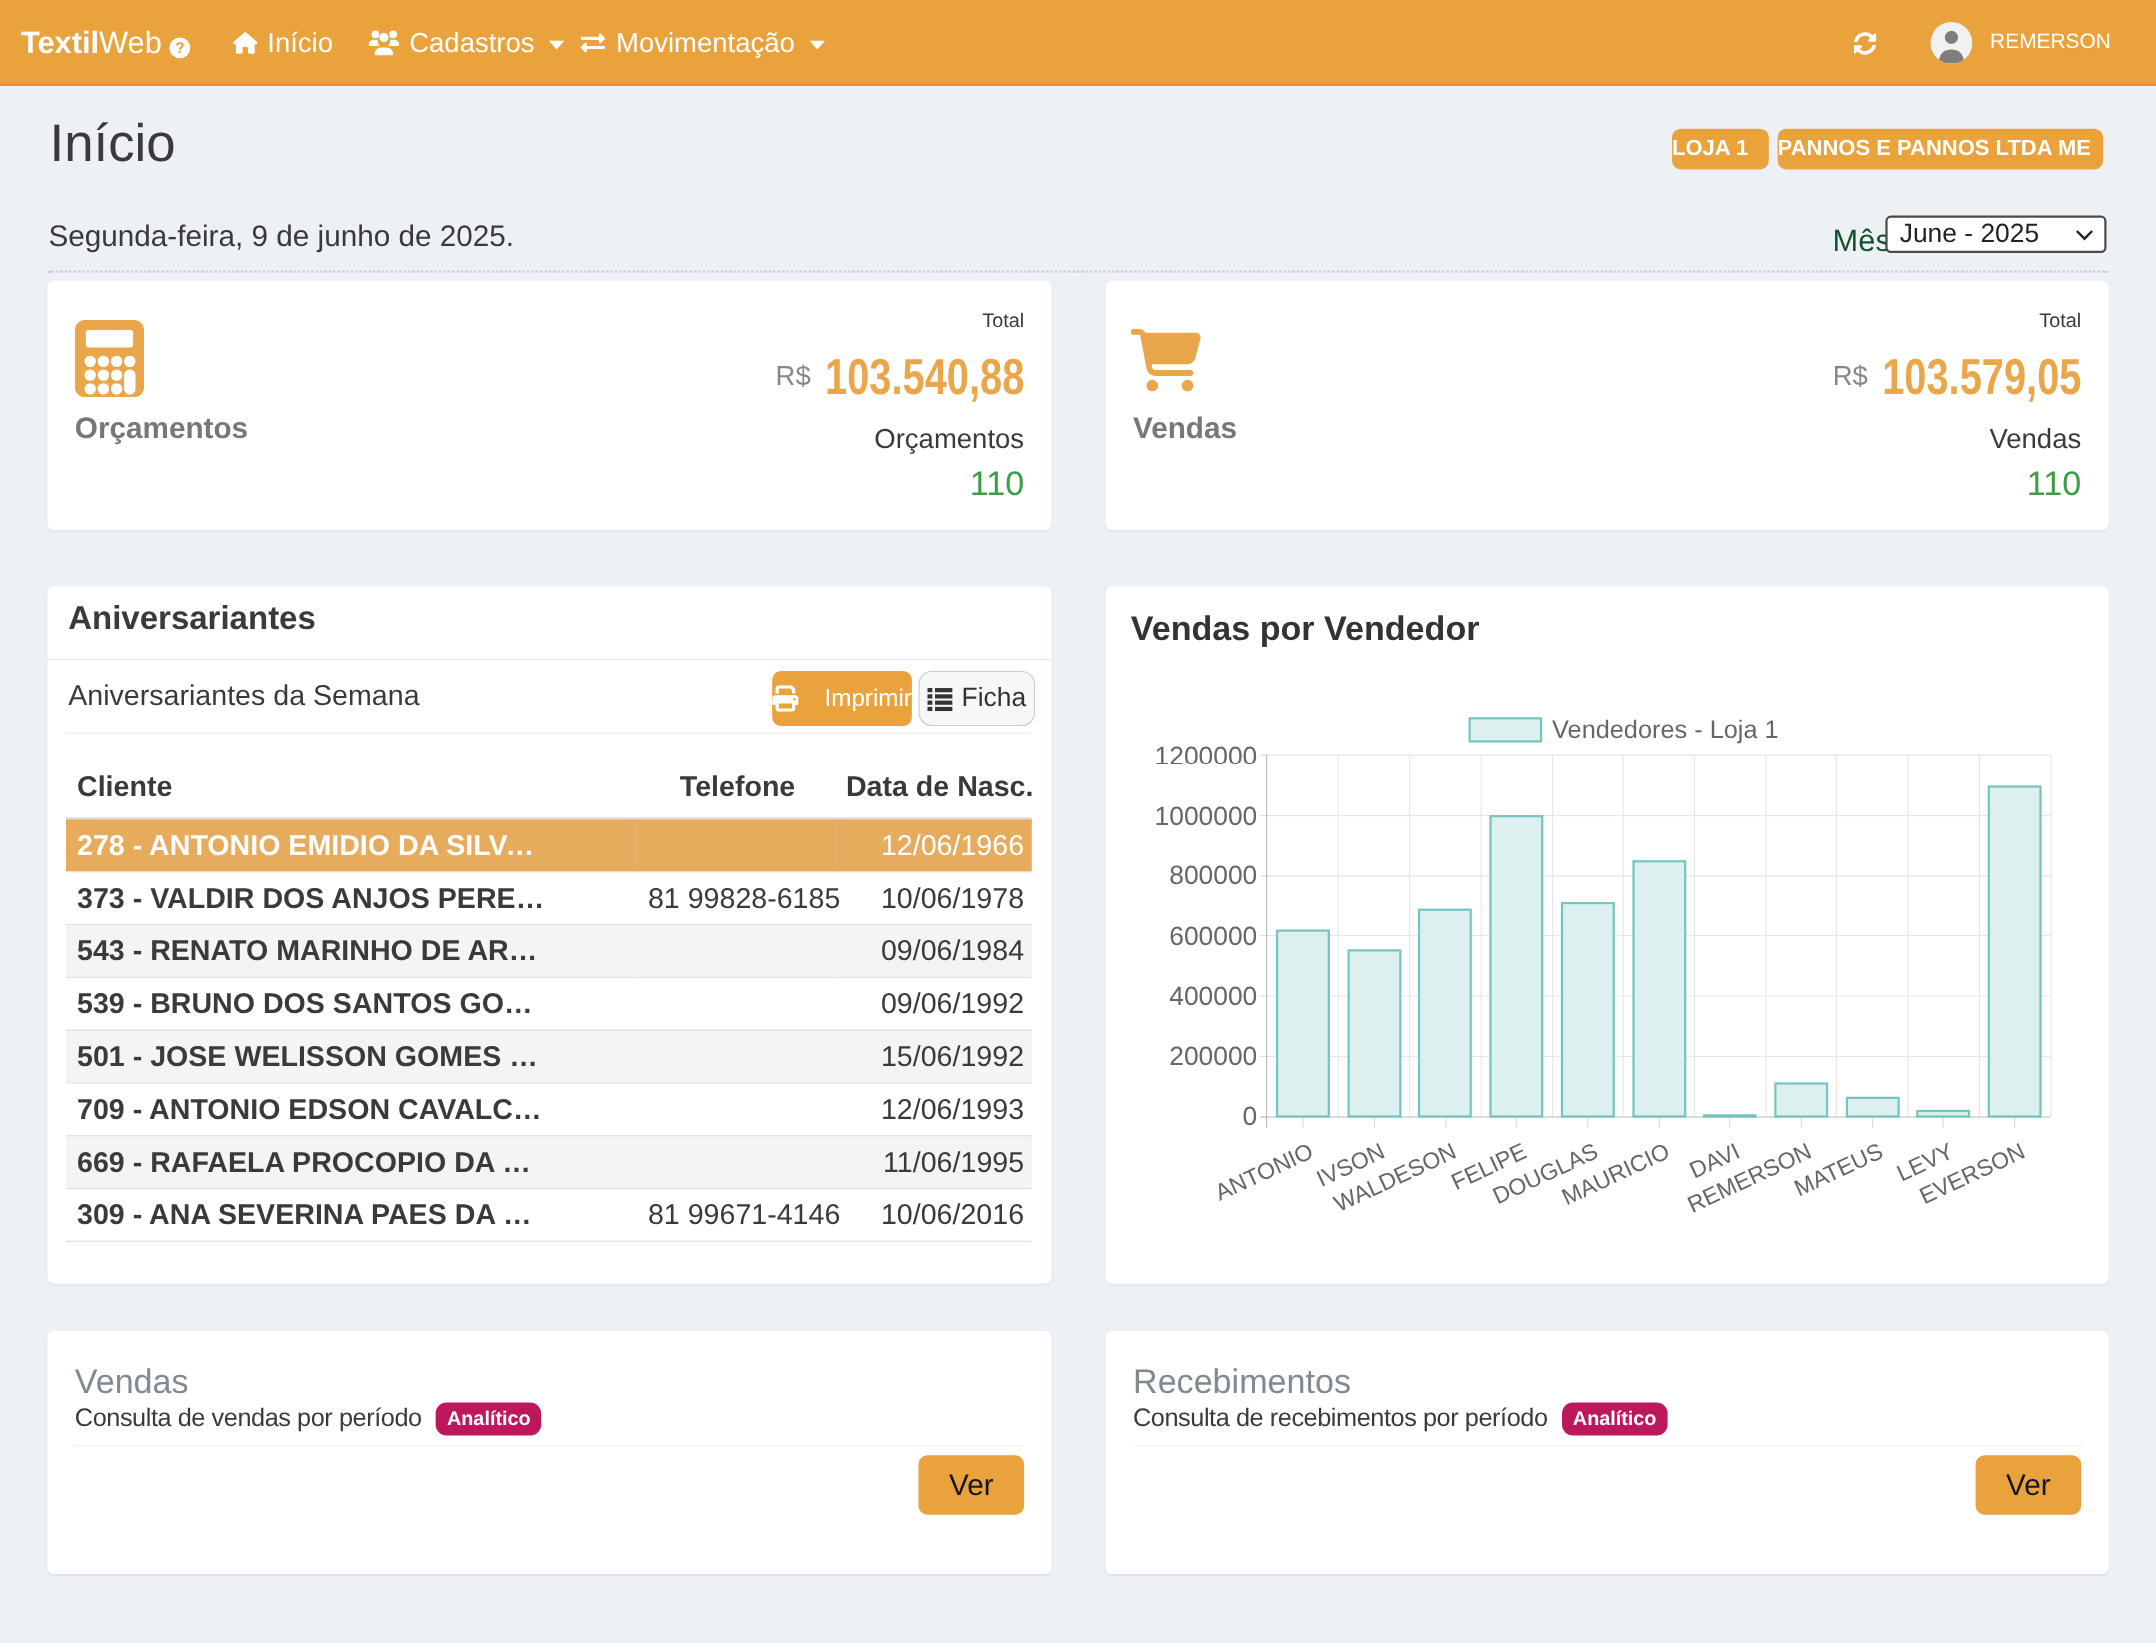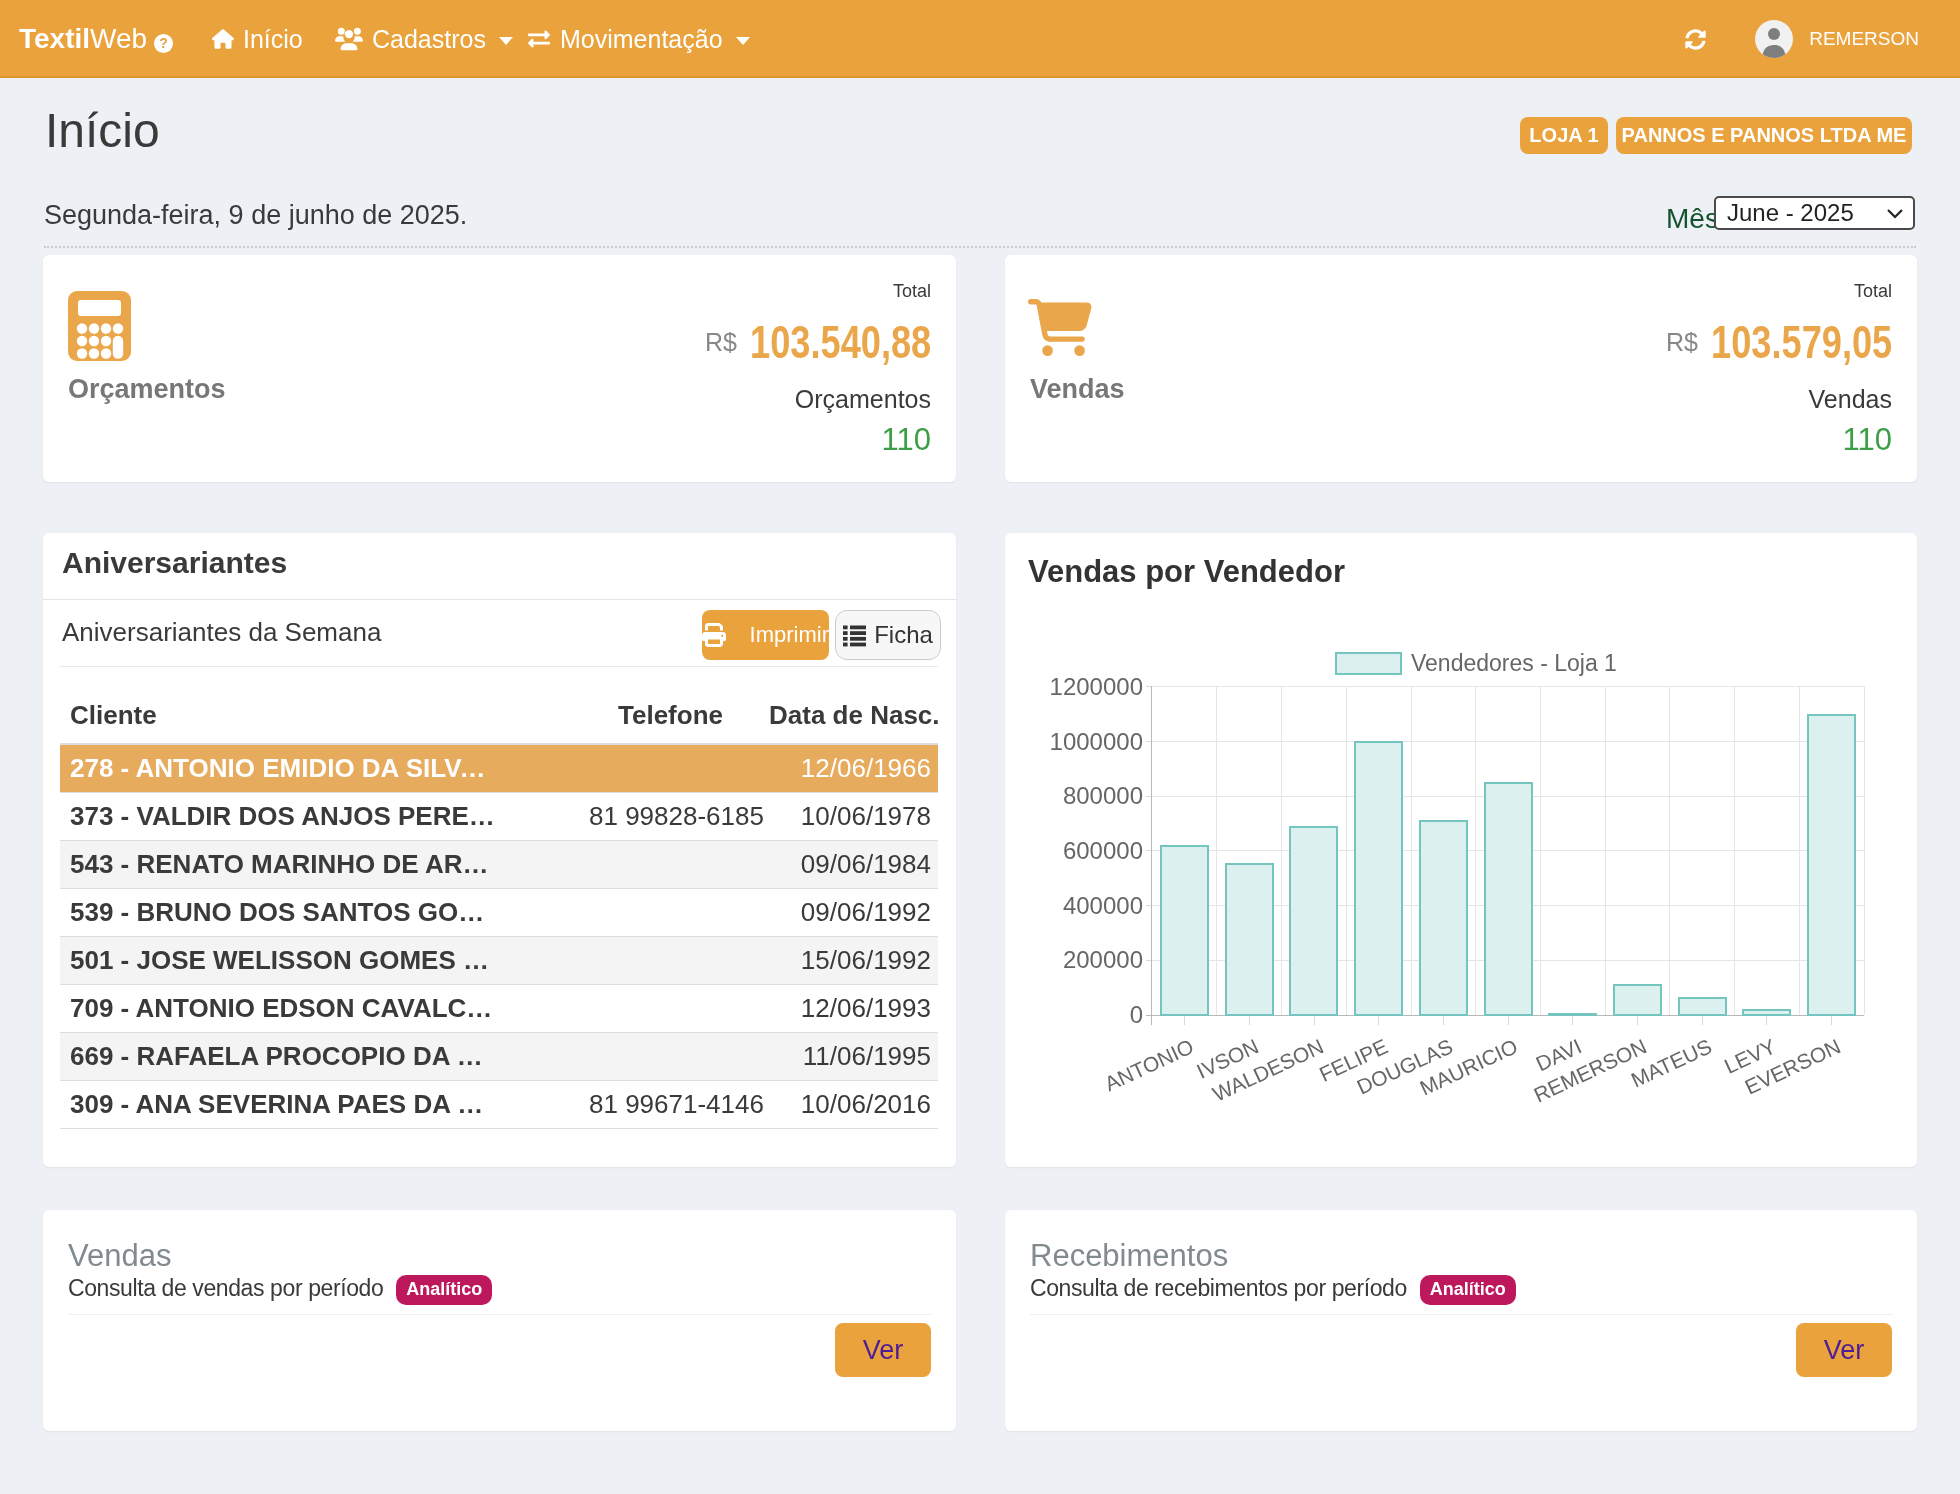--- a/index.html
+++ b/index.html
@@ -11,21 +11,21 @@
 .navbar { position:absolute; top:0; left:0; width:1960px; height:78px; background:#e9a23c; border-bottom:2px solid #dd9530; }
 .brand { position:absolute; left:19px; top:0; height:78px; line-height:78px; font-size:28px; font-weight:700; color:#fff; }
 .brand .light { font-weight:400; }
 .qcircle { display:inline-block; width:19px; height:19px; background:#fff; color:#e9a23c; border-radius:50%; font-size:14px; font-weight:700; text-align:center; line-height:19px; vertical-align:0px; margin-left:7px; }
 .navitem { position:absolute; top:0; height:78px; display:flex; align-items:center; color:#fff; font-size:25px; gap:9px; }
 .caret { width:0; height:0; border-left:7px solid transparent; border-right:7px solid transparent; border-top:8px solid #fff; margin-left:4px; margin-top:3px; }
 .nav-right { position:absolute; right:0; top:0; height:78px; display:flex; align-items:center; color:#fff; }
 .avatar { width:38px; height:38px; border-radius:50%; background:#f1f1f1; position:relative; overflow:hidden; }
 
 h1.pagetitle { position:absolute; left:45px; top:103px; font-size:48px; font-weight:400; color:#3a3a3a; }
-.topbtn { position:absolute; top:117px; height:37px; background:#e9a23c; border-radius:8px; color:#fff; font-size:20px; font-weight:700; text-align:center; line-height:37px; padding:0 15px; }
+.topbtn { position:absolute; top:117px; height:37px; background:#e9a23c; border-radius:8px; color:#fff; font-size:20px; font-weight:700; line-height:37px; padding:0 15px; }
 .dateline { position:absolute; left:44px; top:200px; font-size:27px; color:#3a3a3a; }
 .meslabel { position:absolute; left:1666px; top:203px; font-size:28px; color:#14532d; }
 .messelect { position:absolute; left:1714px; top:196px; width:201px; height:34px; background:#fff; border:2px solid #4a4a4a; border-radius:5px; font-size:24px; color:#222; line-height:30px; padding-left:11px; }
 .messelect .chev { position:absolute; right:9px; top:8px; width:18px; height:15px; }
 .dashline { position:absolute; left:44px; top:246px; width:1872px; border-top:2px dotted #c9cdd1; }
 
 .card { position:absolute; background:#fff; border-radius:6px; box-shadow:0 1px 2px rgba(0,0,0,0.06); }
 #card-orc { left:43px; top:255px; width:913px; height:227px; }
 #card-ven { left:1005px; top:255px; width:912px; height:227px; }
 .stat-label { position:absolute; left:25px; top:119px; font-size:27px; font-weight:700; color:#777; }
@@ -55,21 +55,21 @@
 
 #card-chart { left:1005px; top:533px; width:912px; height:634px; }
 .chart-h { position:absolute; left:23px; top:21px; font-size:31px; font-weight:700; color:#333; }
 
 #card-bv { left:43px; top:1210px; width:913px; height:221px; }
 #card-br { left:1005px; top:1210px; width:912px; height:221px; }
 .bot-h { position:absolute; left:25px; top:28px; font-size:31px; color:#818a8f; }
 .bot-sub { position:absolute; left:25px; top:65px; font-size:23px; letter-spacing:-0.4px; color:#3a3a3a; }
 .badge { display:inline-block; background:#be185d; color:#fff; font-size:18px; font-weight:700; letter-spacing:0; border-radius:10px; padding:4px 10px 5px 10px; margin-left:13px; vertical-align:1px; }
 .bot-line { position:absolute; left:25px; top:104px; width:863px; border-top:1px solid #eee; }
-.btn-ver { position:absolute; left:792px; top:113px; width:96px; height:54px; background:#e9a23c; border-radius:8px; color:#4c1d95; font-size:27px; text-align:center; line-height:54px; }
+.btn-ver { position:absolute; left:792px; top:113px; width:96px; height:54px; background:#e9a23c; border-radius:8px; color:#0f172a; font-size:27px; text-align:center; line-height:54px; }
 </style>
 </head>
 <body>
 
 <div class="navbar">
   <div class="brand">Textil<span class="light">Web</span><span class="qcircle">?</span></div>
   <div class="navitem" style="left:212px;">
     <svg width="22" height="22" viewBox="0 0 576 512" fill="#fff">
         <path d="M575.8 255.5c0 18-15 32.1-32 32.1h-32l.7 160.2c0 2.7-.2 5.4-.5 8.1V472c0 22.1-17.9 40-40 40H456c-1.1 0-2.2 0-3.3-.1c-1.4 .1-2.8 .1-4.2 .1H416 392c-22.1 0-40-17.9-40-40V448 384c0-17.7-14.3-32-32-32H256c-17.7 0-32 14.3-32 32v64 24c0 22.1-17.9 40-40 40H160 128.1c-1.5 0-3-.1-4.5-.2c-1.2 .1-2.4 .2-3.6 .2H104c-22.1 0-40-17.9-40-40V360c0-.9 0-1.9 .1-2.8V287.6H32c-18 0-32-14-32-32.1c0-9 3-17 10-24L266.4 8c7-7 15-8 22-8s15 2 21 7L564.8 231.5c8 7 12 15 11 24z"></path>
       </svg>

